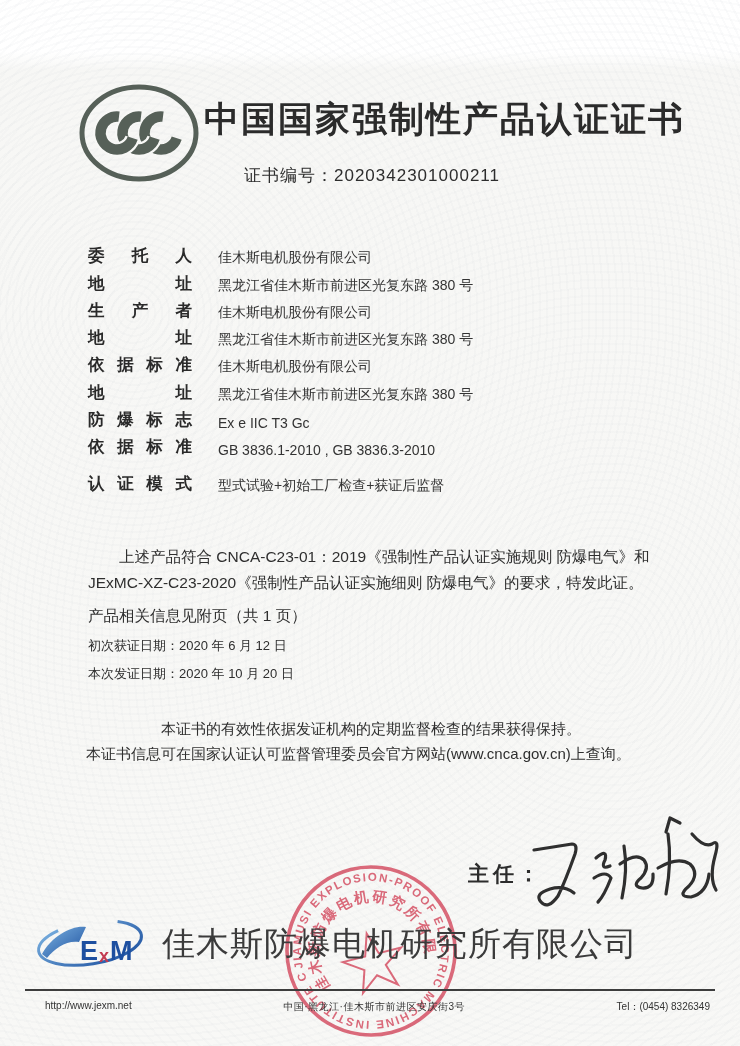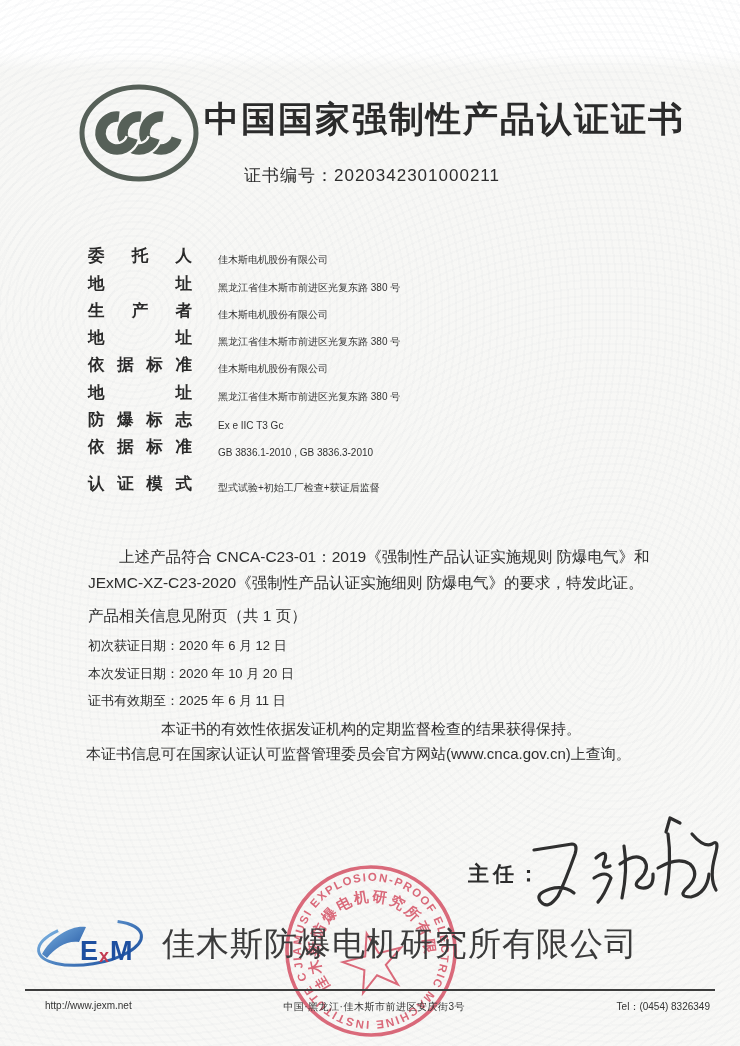--- a/index.html
+++ b/index.html
@@ -16,21 +16,21 @@
   .title{position:absolute;left:204px;top:96px;font-size:35px;font-weight:bold;
          letter-spacing:2px;color:#2b2b2b;white-space:nowrap;}
   .cert-no{position:absolute;left:12px;top:164px;width:720px;text-align:center;
            font-size:17px;letter-spacing:1px;color:#2d2d2d;}
   
   .fields{position:absolute;left:88px;top:240px;width:610px;}
   .frow{display:flex;align-items:flex-end;height:27.3px;}
   .frow.gap{margin-top:9px;}
   .flabel{display:inline-block;width:104px;font-weight:bold;font-size:16.5px;
           color:#2a2a2a;text-align:justify;text-align-last:justify;}
-  .fvalue{margin-left:26px;font-size:10px;color:#333;white-space:pre-wrap;}
+  .fvalue{margin-left:26px;font-size:14px;color:#333;white-space:pre-wrap;}
   
   .statement{position:absolute;left:88px;top:544px;width:600px;font-size:15.5px;
              line-height:26px;color:#2f2f2f;}
   .statement .line0{text-indent:2em;}
   .attach-note{position:absolute;left:88px;top:606px;font-size:15.5px;color:#2f2f2f;}
   .dates{position:absolute;left:88px;top:632px;font-size:13px;line-height:27.5px;color:#2e2e2e;}
   .notes{position:absolute;left:60px;top:716px;width:622px;font-size:15px;line-height:25px;color:#2f2f2f;}
   .notes .note0{text-align:center;}
   .notes .note1{text-align:left;padding-left:26px;white-space:nowrap;}
   
@@ -111,21 +111,20 @@
   <div class="statement">
       <div class="line0">上述产品符合 CNCA-C23-01：2019《强制性产品认证实施规则 防爆电气》和</div>
       <div class="line1">JExMC-XZ-C23-2020《强制性产品认证实施细则 防爆电气》的要求，特发此证。</div>
     </div>
 
   <div class="attach-note">产品相关信息见附页（共 1 页）</div>
 
   <div class="dates">
       <div class="date0">初次获证日期：2020 年 6 月 12 日</div>
       <div class="date1">本次发证日期：2020 年 10 月 20 日</div>
-      <div class="date2">证书有效期至：2025 年 6 月 11 日</div>
     </div>
 
   <div class="notes">
       <div class="note0">本证书的有效性依据发证机构的定期监督检查的结果获得保持。</div>
       <div class="note1">本证书信息可在国家认证认可监督管理委员会官方网站(www.cnca.gov.cn)上查询。</div>
     </div>
 
   <div class="sign-label">主任：</div>
   <svg class="signature" width="200" height="110" viewBox="0 0 200 110" fill="none" stroke="#2f2f2f" stroke-width="3.2" stroke-linecap="round" stroke-linejoin="round">
     <path d="M14,44 L52,38 Q58,38 55,48 Q45,76 38,90 Q28,104 21,96 Q14,88 30,83 Q44,79 54,87"></path>

